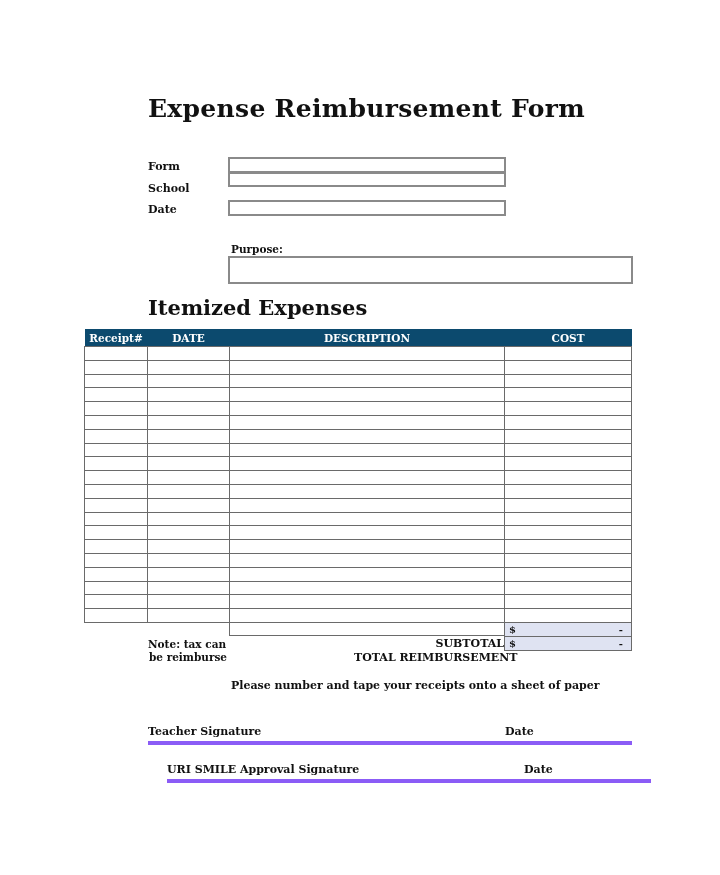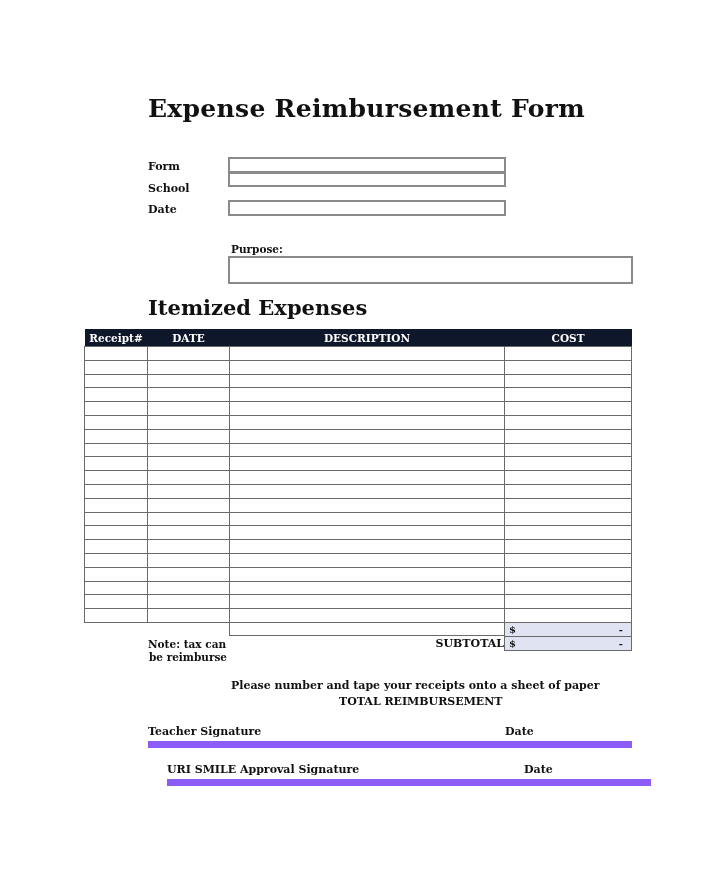--- a/index.html
+++ b/index.html
@@ -4,28 +4,28 @@
   <style>
     html, body { margin:0; padding:0; background:#fff; }
     body { width:720px; height:875px; position:relative; overflow:hidden;
            font-family:"DejaVu Serif", serif; color:#111; }
     .abs { position:absolute; }
     .title { left:148px; top:94px; font-size:25px; font-weight:bold; letter-spacing:0.3px; white-space:nowrap; }
     .lbl { font-size:11px; font-weight:bold; white-space:nowrap; }
     .box { border:2px solid #8a8a8a; background:#fff; box-sizing:border-box; }
     .h2 { left:148px; top:295px; font-size:21px; font-weight:bold; white-space:nowrap; }
     table.exp { position:absolute; left:84px; top:329px; border-collapse:collapse; table-layout:fixed; }
-    table.exp th { background:#0f172a; color:#fff; font-size:10.5px; font-weight:bold; height:17px; padding:0;
+    table.exp th { background:#0c4a6e; color:#fff; font-size:10.5px; font-weight:bold; height:17px; padding:0;
                    text-align:center; border:none; }
     table.exp td { height:12.8px; padding:0; border:1.2px solid #6a6a6a; }
     .grid-ext { position:absolute; border:1.2px solid #6a6a6a; box-sizing:border-box; }
     .dollar { position:absolute; background:#dfe3f2; border:1.2px solid #6a6a6a; box-sizing:border-box;
               font-size:10px; font-weight:bold; display:flex; justify-content:space-between; align-items:center; padding:0 8px 0 4px; }
     .note { font-size:10.5px; font-weight:bold; white-space:nowrap; }
-    .sigline { position:absolute; left:148px; width:484px; border-bottom:7px solid #8b5cf6; height:16px; }
+    .sigline { position:absolute; left:148px; width:484px; border-bottom:4px solid #8b5cf6; height:16px; }
     .sig { font-size:11px; font-weight:bold; white-space:nowrap; }
   </style>
 </head>
 <body>
 
 <div class="abs title">Expense Reimbursement Form</div>
 
 <div class="abs lbl" style="left:148px;top:160px;">Form</div>
 <div class="abs lbl" style="left:148px;top:182px;">School</div>
 <div class="abs box" style="left:228px;top:157px;width:278px;height:16px;"></div>
@@ -187,21 +187,21 @@
 </div>
 <div class="dollar" style="left:504px;top:636px;width:128px;height:15px;">
   <span>$</span>
   <span>-</span>
 </div>
 
 <div class="abs note" style="left:148px;top:638px;width:80px;overflow:hidden;">Note: tax can</div>
 <div class="abs note" style="left:148px;top:651px;width:80px;overflow:hidden;text-align:center;">be reimburse</div>
 
 <div class="abs note" style="right:216px;top:637px;font-size:11px;">SUBTOTAL</div>
-<div class="abs note" style="left:339px;top:651px;font-size:11px;margin-top:44px;">TOTAL REIMBURSEMENT</div>
+<div class="abs note" style="left:354px;top:651px;font-size:11px;">TOTAL REIMBURSEMENT</div>
 
 <div class="abs note" style="left:231px;top:679px;font-size:11px;">Please number and tape your receipts onto a sheet of paper</div>
 
 <div class="sigline" style="top:725px;">
   <span class="abs sig" style="left:0;top:0;">Teacher  Signature</span>
   <span class="abs sig" style="left:357px;top:0;">Date</span>
 </div>
 <div class="sigline" style="top:763px;margin-left:19px;">
   <span class="abs sig" style="left:0;top:0;">URI SMILE Approval Signature</span>
   <span class="abs sig" style="left:357px;top:0;">Date</span>

